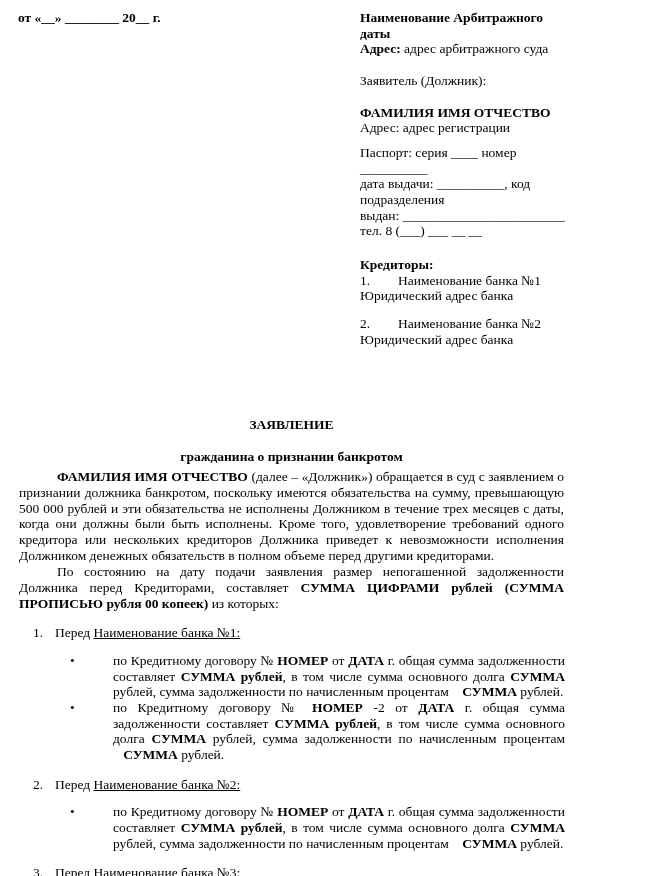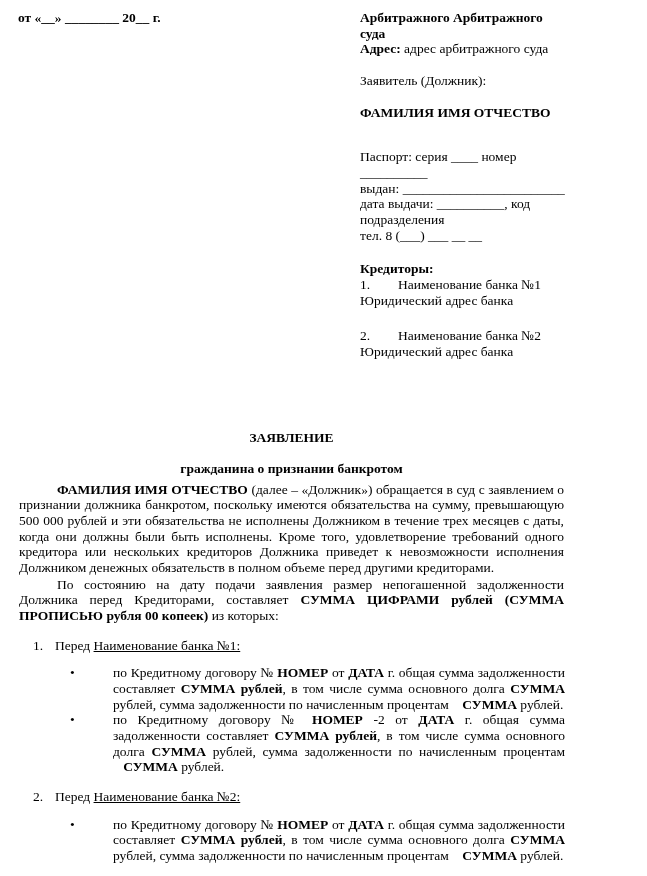--- a/index.html
+++ b/index.html
@@ -19,26 +19,26 @@
 
   
   .header-row { display: flex; align-items: flex-start; }
   .header-left { width: 342px; flex: 0 0 342px; }
   .date-line { font-weight: bold; white-space: nowrap; }
   .header-right { flex: 1; }
 
   .court-name { font-weight: bold; }
   .applicant-label { font-weight: normal; margin-top: 16px; }
   .applicant-name { font-weight: bold; margin-top: 16px; }
-  .passport-block { margin-top: 29px; }
+  .passport-block { margin-top: 9px; }
   .passport-line-indent { padding-left: 9px; }
   .creditors-label { font-weight: bold; margin-top: 18px; }
   .creditor-head { font-weight: normal; }
   .creditor-head .cred-num { display: inline-block; width: 38px; }
-  .creditor-2 { margin-top: 20px; }
+  .creditor-2 { margin-top: 12px; }
 
   
   .title-block { margin-top: 70px; text-align: center; font-weight: bold; }
   .doc-subtitle { margin-top: 16px; }
 
   
   .para { text-align: justify; text-indent: 38px; margin: 1px; }
   .para-first { margin-top: 5px; }
 
   
@@ -52,31 +52,32 @@
 </head>
 <body>
 
 <div class="page">
 
   <div class="header-row">
     <div class="header-left">
       <div class="date-line">от «__» ________ 20__ г.</div>
     </div>
     <div class="header-right">
-      <div class="court-name">Арбитражного Арбитражного суда</div>
+      <div class="court-name">Наименование Арбитражного даты</div>
       <div class="court-address"><span class="b">Адрес:</span><span> адрес арбитражного суда</span></div>
 
       <div class="applicant-label">Заявитель (Должник):</div>
 
       <div class="applicant-name">ФАМИЛИЯ ИМЯ ОТЧЕСТВО</div>
+      <div class="applicant-address">Адрес: адрес регистрации</div>
 
       <div class="passport-block">
         <div>Паспорт: серия ____  номер __________</div>
+        <div>дата выдачи: __________, код подразделения</div>
         <div>выдан: ________________________</div>
-        <div>дата выдачи: __________, код подразделения</div>
         <div>тел. 8 (___) ___ __ __</div>
       </div>
 
       <div class="creditors-label">Кредиторы:</div>
 
       <div class="creditor-head creditor-1"><span class="cred-num">1.</span><span>Наименование банка №1</span></div>
       <div>Юридический адрес банка</div>
 
       <div class="creditor-head creditor-2"><span class="cred-num">2.</span><span>Наименование банка №2</span></div>
       <div>Юридический адрес банка</div>

